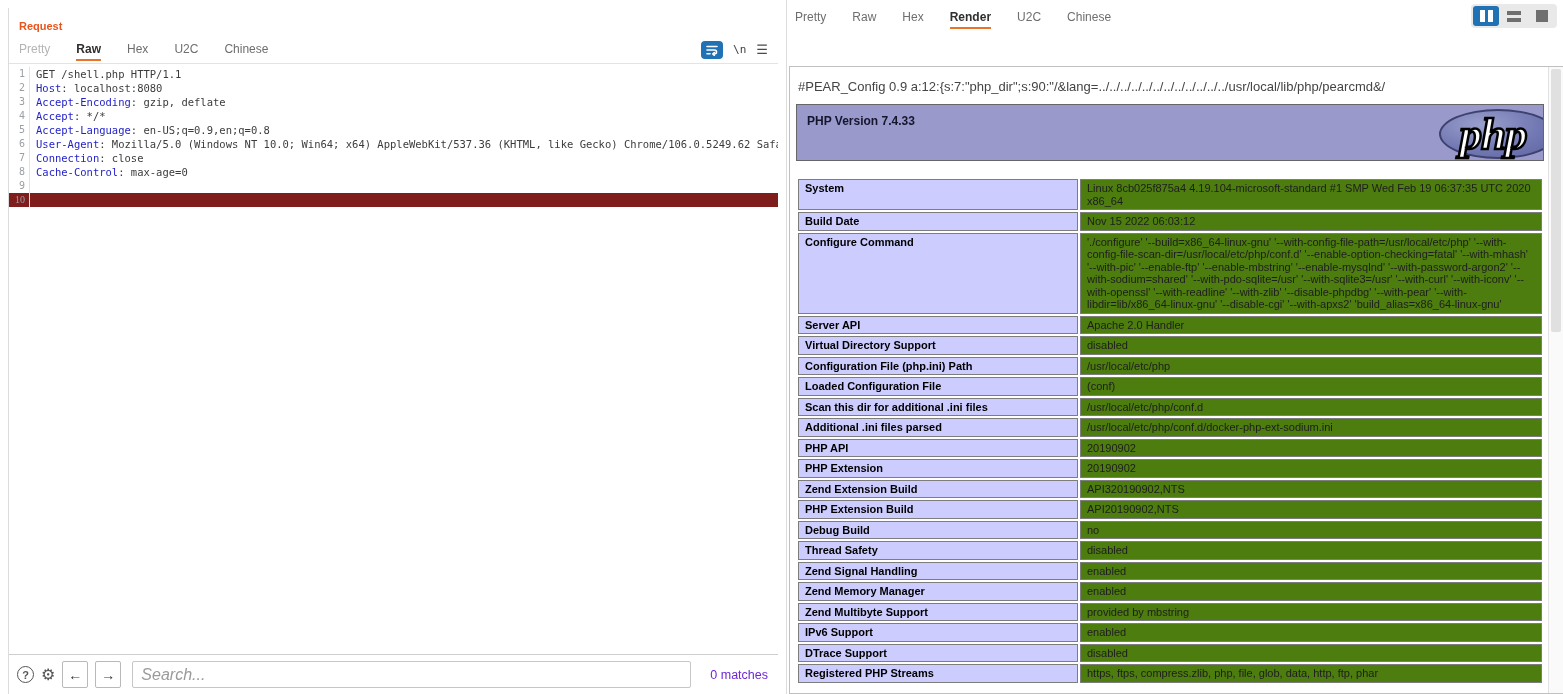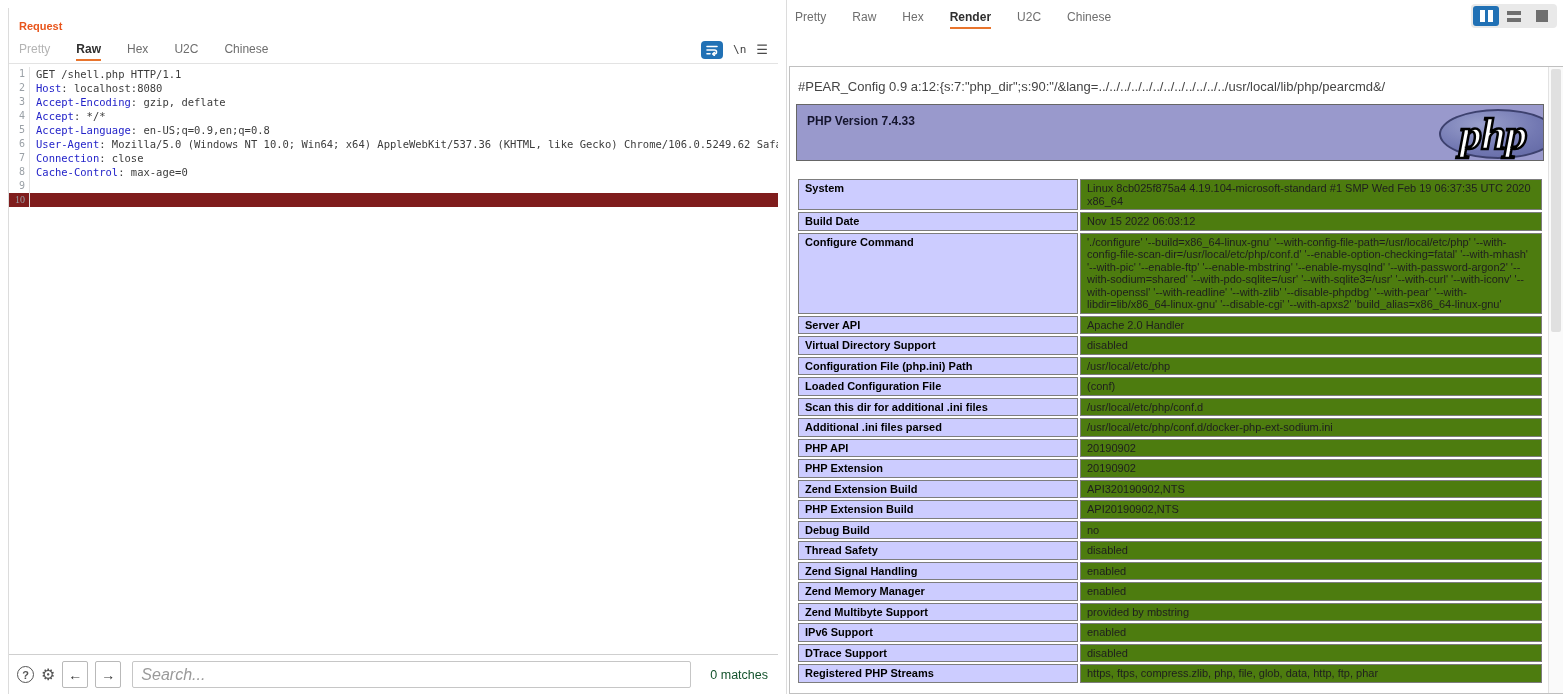--- a/index.html
+++ b/index.html
@@ -38,21 +38,21 @@
   
   .search-bar { height:40px; border-top:1px solid #cfcfcf; display:flex; align-items:center; gap:7px; padding:0 6px 0 8px; }
   .help-icon { width:17px; height:17px; border:1.5px solid #555; border-radius:50%; color:#555;
                font-size:11px; font-weight:bold; display:flex; align-items:center; justify-content:center; }
   .gear-icon { font-size:16px; color:#555; line-height:1; }
   .nav-btn { width:26px; height:27px; border:1px solid #b9b9b9; background:#fff; border-radius:2px;
              font-size:14px; color:#333; display:flex; align-items:center; justify-content:center; }
   .search-input { flex:1; height:27px; border:1px solid #c6c6c6; border-radius:2px; padding:0 8px;
                   font-size:16px; font-family:"Liberation Sans",sans-serif; color:#333; outline:none; margin-left:4px; }
   .search-input::placeholder { color:#9a9a9a; font-style:italic; }
-  .matches-label { font-size:12.5px; color:#14532d; margin:0 4px 0 12px; white-space:nowrap; }
+  .matches-label { font-size:12.5px; color:#6d28d9; margin:0 4px 0 12px; white-space:nowrap; }
 
   
   .right-panel { position:absolute; left:786px; top:0; right:0; bottom:0;
                  border-left:1px solid #dcdcdc; background:#fff; }
   .layout-group { position:absolute; top:4px; right:6px; background:#e9e9e9; border-radius:4px;
                   padding:2px; display:flex; gap:2px; }
   .layout-btn { width:26px; height:20px; border-radius:3px; display:flex; align-items:center; justify-content:center; gap:3px; }
   .layout-btn.active { background:#2171b5; }
   .lb-vbar { width:5px; height:12px; background:#6f6f6f; }
   .layout-btn.active .lb-vbar { background:#fff; }

